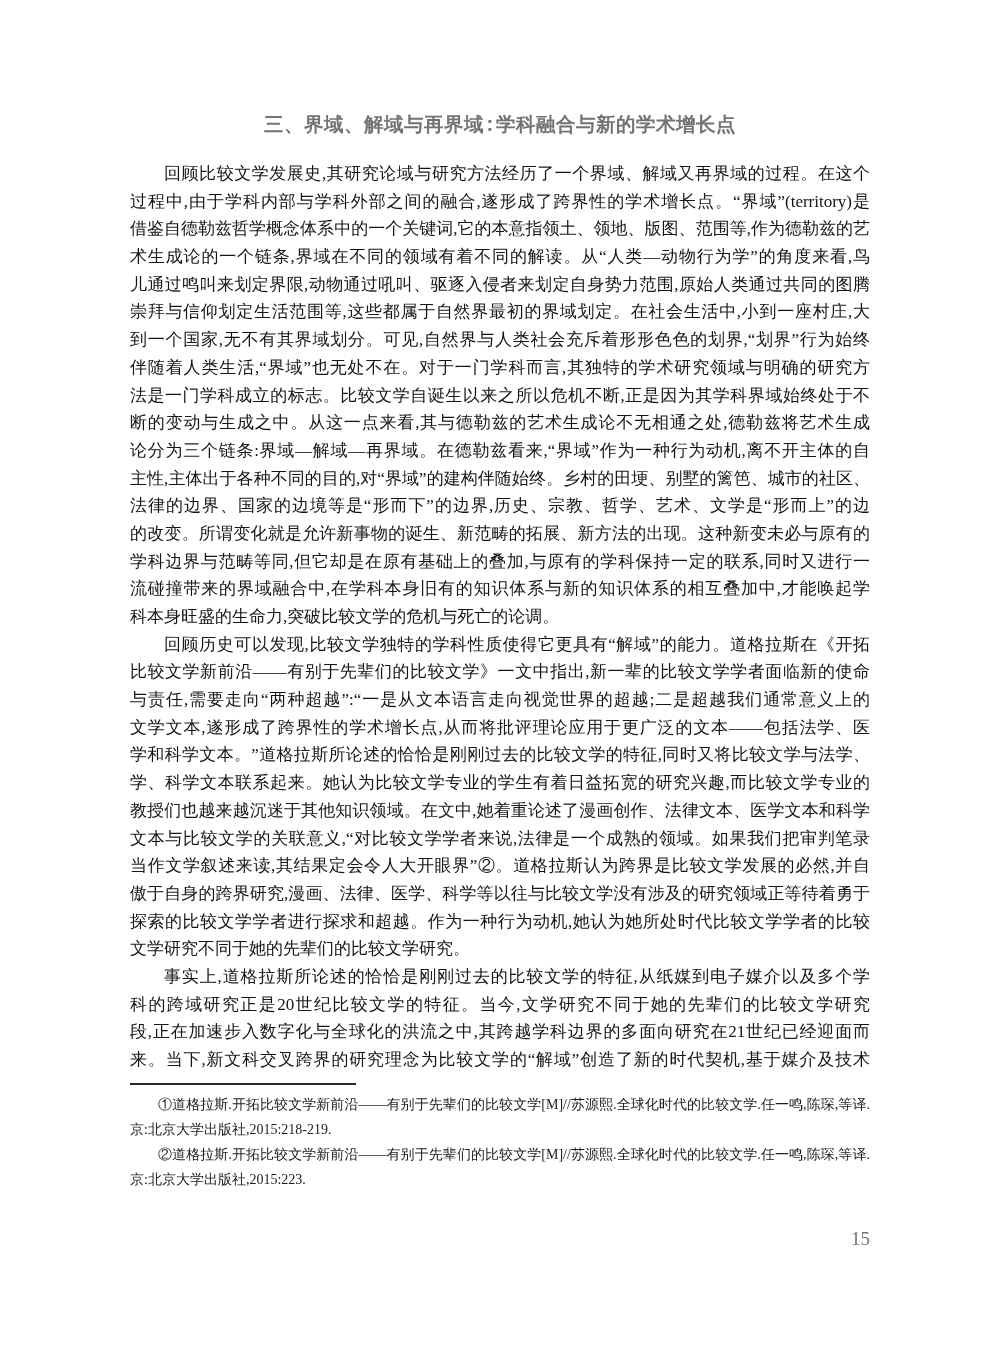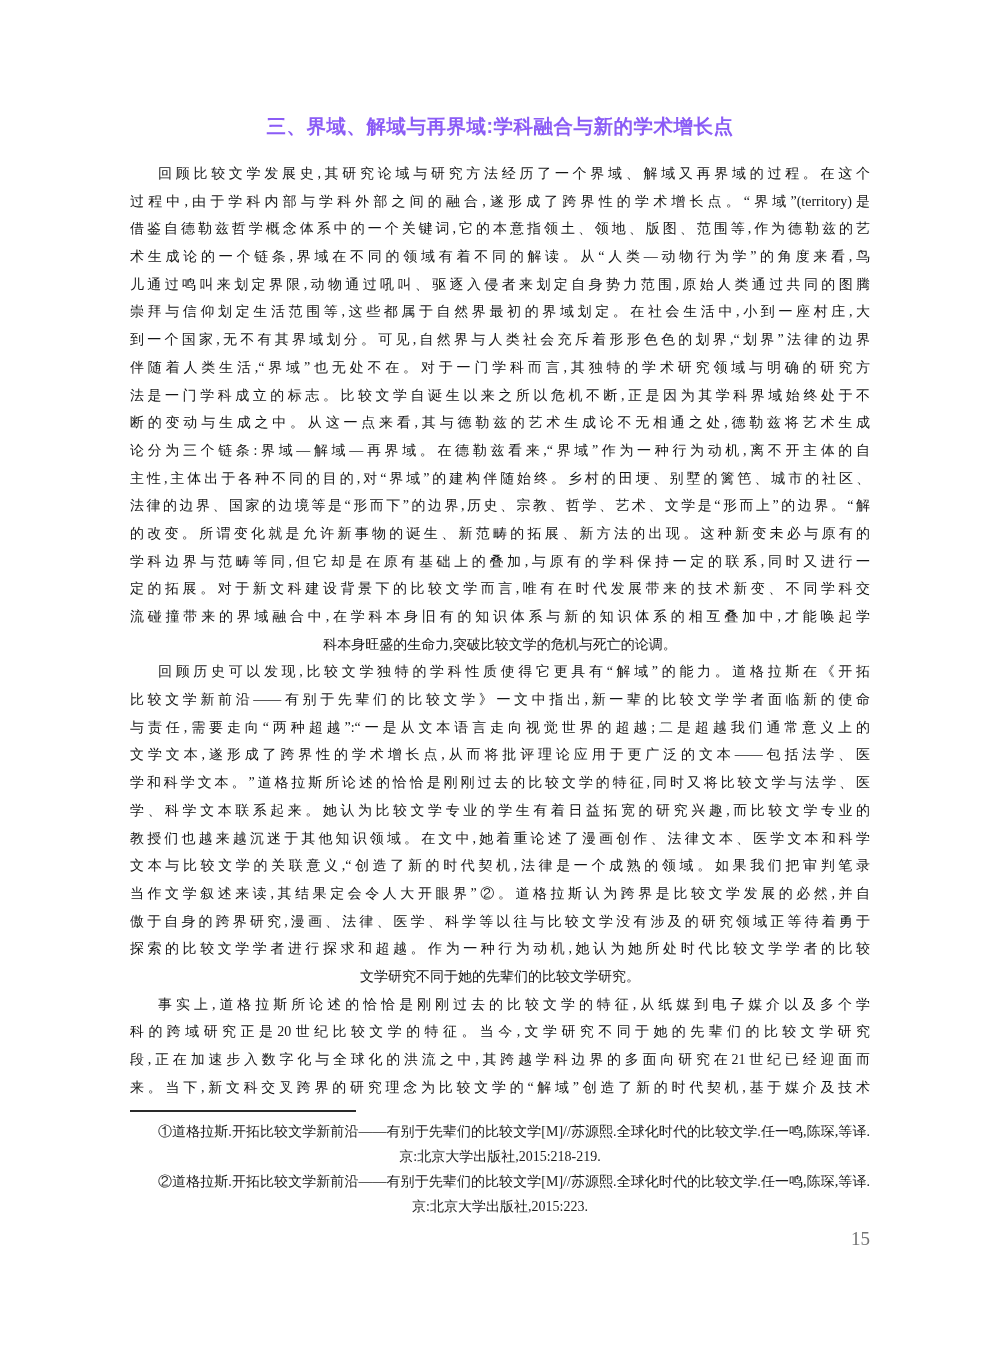--- a/index.html
+++ b/index.html
@@ -14,35 +14,35 @@
     width: 1000px; height: 1347px;
     background: #ffffff;
     overflow: hidden;
   }
   .content {
     position: absolute;
     left: 130px; top: 112px;
     width: 740px;
   }
   .title {
-    font-family: Liberation Sans, sans-serif;
+    font-family: Liberation Mono, monospace;
     font-weight: bold;
     font-size: 19.5px;
     line-height: 28px;
     text-align: center;
     letter-spacing: 0.5px;
     margin: 0 0 20px 0;
-    color: #8b5cf6;
+    color: #737373;
   }
-  .para { font-size: 14px; }
+  .para { font-size: 17px; }
   .line {
     height: 27.7px;
     line-height: 27.7px;
     overflow: hidden;
-    text-align: center;
+    text-align: left;
   }
   .line.stretch {
     text-align: justify;
     text-align-last: justify;
   }
   .line.indent { padding-left: 2em; }
   .footnote-divider {
     width: 226px;
     border-top: 2px solid #2a2a2a;
     margin: 9px 0 7px 0;
@@ -68,42 +68,41 @@
     <h1 class="title">三、界域、解域与再界域:学科融合与新的学术增长点</h1>
 
     <div class="body-text">
       <div class="para">
           <div class="line indent stretch">回顾比较文学发展史,其研究论域与研究方法经历了一个界域、解域又再界域的过程。在这个</div>
           <div class="line stretch">过程中,由于学科内部与学科外部之间的融合,遂形成了跨界性的学术增长点。“界域”(territory)是</div>
           <div class="line stretch">借鉴自德勒兹哲学概念体系中的一个关键词,它的本意指领土、领地、版图、范围等,作为德勒兹的艺</div>
           <div class="line stretch">术生成论的一个链条,界域在不同的领域有着不同的解读。从“人类—动物行为学”的角度来看,鸟</div>
           <div class="line stretch">儿通过鸣叫来划定界限,动物通过吼叫、驱逐入侵者来划定自身势力范围,原始人类通过共同的图腾</div>
           <div class="line stretch">崇拜与信仰划定生活范围等,这些都属于自然界最初的界域划定。在社会生活中,小到一座村庄,大</div>
-          <div class="line stretch">到一个国家,无不有其界域划分。可见,自然界与人类社会充斥着形形色色的划界,“划界”法律的边界</div>
+          <div class="line stretch">到一个国家,无不有其界域划分。可见,自然界与人类社会充斥着形形色色的划界,“划界”行为始终</div>
           <div class="line stretch">伴随着人类生活,“界域”也无处不在。对于一门学科而言,其独特的学术研究领域与明确的研究方</div>
           <div class="line stretch">法是一门学科成立的标志。比较文学自诞生以来之所以危机不断,正是因为其学科界域始终处于不</div>
           <div class="line stretch">断的变动与生成之中。从这一点来看,其与德勒兹的艺术生成论不无相通之处,德勒兹将艺术生成</div>
           <div class="line stretch">论分为三个链条:界域—解域—再界域。在德勒兹看来,“界域”作为一种行为动机,离不开主体的自</div>
           <div class="line stretch">主性,主体出于各种不同的目的,对“界域”的建构伴随始终。乡村的田埂、别墅的篱笆、城市的社区、</div>
           <div class="line stretch">法律的边界、国家的边境等是“形而下”的边界,历史、宗教、哲学、艺术、文学是“形而上”的边界。“解</div>
           <div class="line stretch">的改变。所谓变化就是允许新事物的诞生、新范畴的拓展、新方法的出现。这种新变未必与原有的</div>
           <div class="line stretch">学科边界与范畴等同,但它却是在原有基础上的叠加,与原有的学科保持一定的联系,同时又进行一</div>
-          <div class="line stretch">定的拓展。对于新文科建设背景下的比较文学而言,唯有在时代发展带来的技术新变、不同学科交</div>
           <div class="line stretch">流碰撞带来的界域融合中,在学科本身旧有的知识体系与新的知识体系的相互叠加中,才能唤起学</div>
           <div class="line">科本身旺盛的生命力,突破比较文学的危机与死亡的论调。</div>
         </div>
       <div class="para">
           <div class="line indent stretch">回顾历史可以发现,比较文学独特的学科性质使得它更具有“解域”的能力。道格拉斯在《开拓</div>
           <div class="line stretch">比较文学新前沿——有别于先辈们的比较文学》一文中指出,新一辈的比较文学学者面临新的使命</div>
           <div class="line stretch">与责任,需要走向“两种超越”:“一是从文本语言走向视觉世界的超越;二是超越我们通常意义上的</div>
           <div class="line stretch">文学文本,遂形成了跨界性的学术增长点,从而将批评理论应用于更广泛的文本——包括法学、医</div>
           <div class="line stretch">学和科学文本。”道格拉斯所论述的恰恰是刚刚过去的比较文学的特征,同时又将比较文学与法学、医</div>
           <div class="line stretch">学、科学文本联系起来。她认为比较文学专业的学生有着日益拓宽的研究兴趣,而比较文学专业的</div>
           <div class="line stretch">教授们也越来越沉迷于其他知识领域。在文中,她着重论述了漫画创作、法律文本、医学文本和科学</div>
-          <div class="line stretch">文本与比较文学的关联意义,“创造了新的时代契机,法律是一个成熟的领域。如果我们把审判笔录</div>
+          <div class="line stretch">文本与比较文学的关联意义,“对比较文学学者来说,法律是一个成熟的领域。如果我们把审判笔录</div>
           <div class="line stretch">当作文学叙述来读,其结果定会令人大开眼界”②。道格拉斯认为跨界是比较文学发展的必然,并自</div>
           <div class="line stretch">傲于自身的跨界研究,漫画、法律、医学、科学等以往与比较文学没有涉及的研究领域正等待着勇于</div>
           <div class="line stretch">探索的比较文学学者进行探求和超越。作为一种行为动机,她认为她所处时代比较文学学者的比较</div>
           <div class="line">文学研究不同于她的先辈们的比较文学研究。</div>
         </div>
       <div class="para">
           <div class="line indent stretch">事实上,道格拉斯所论述的恰恰是刚刚过去的比较文学的特征,从纸媒到电子媒介以及多个学</div>
           <div class="line stretch">科的跨域研究正是20世纪比较文学的特征。当今,文学研究不同于她的先辈们的比较文学研究</div>
           <div class="line stretch">段,正在加速步入数字化与全球化的洪流之中,其跨越学科边界的多面向研究在21世纪已经迎面而</div>
           <div class="line stretch">来。当下,新文科交叉跨界的研究理念为比较文学的“解域”创造了新的时代契机,基于媒介及技术</div>

